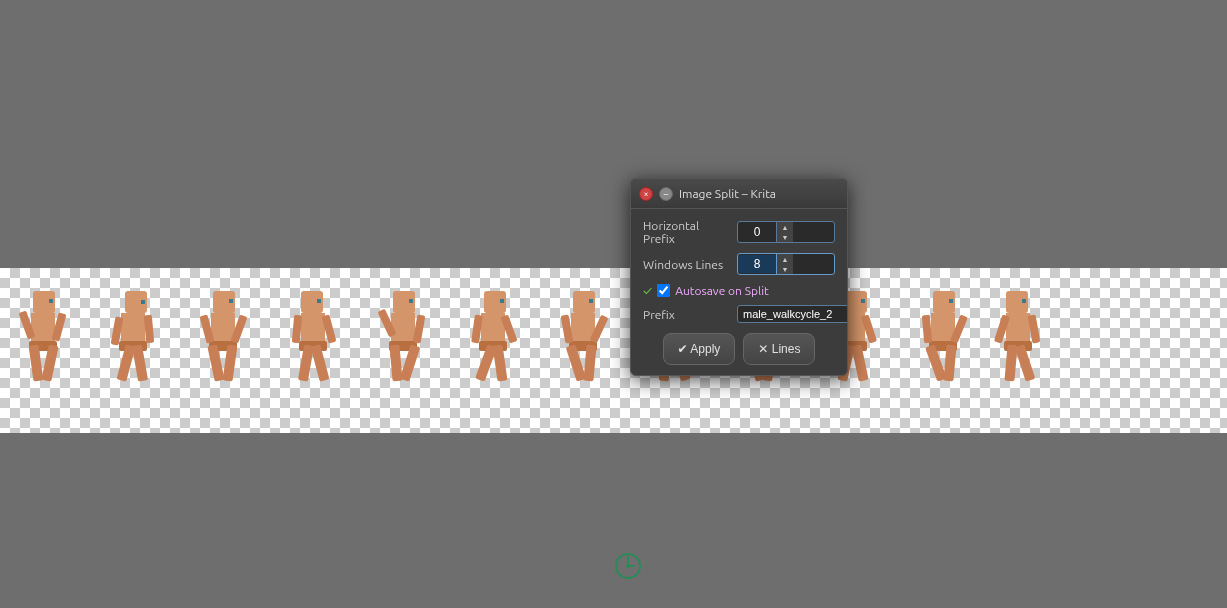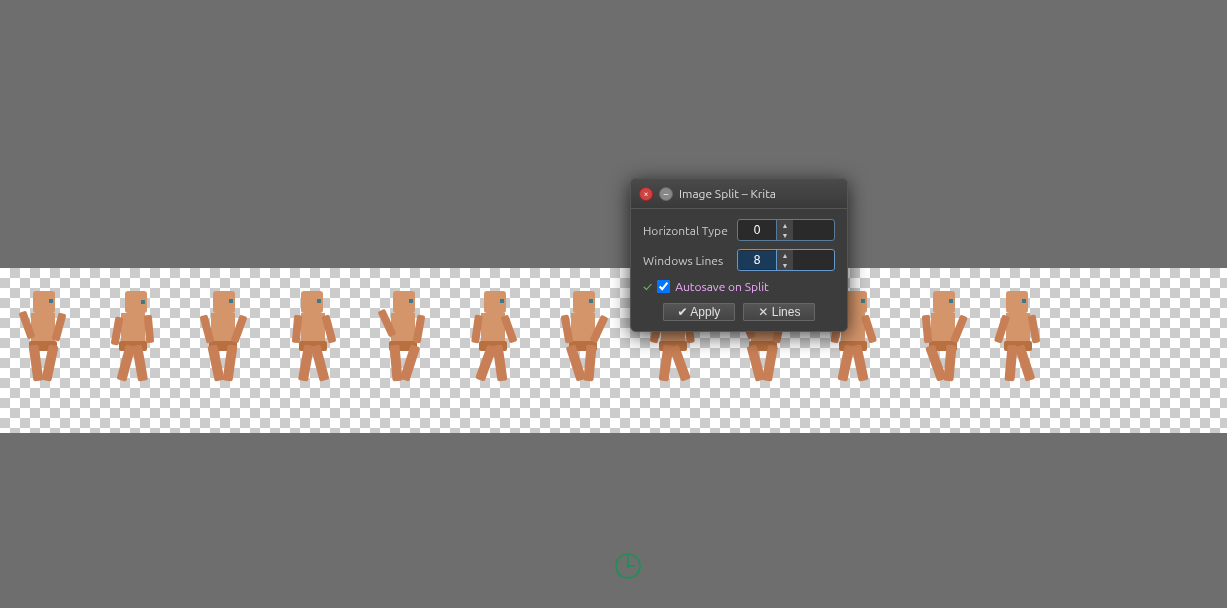--- a/index.html
+++ b/index.html
@@ -295,22 +295,22 @@
     }
 
     .dialog-buttons {
       display: flex;
       justify-content: center;
       gap: 8px;
       margin-top: 10px;
     }
 
     .btn {
-      padding: 1px 14px;
-      border-radius: 1px;
+      padding: 8px 14px;
+      border-radius: 8px;
       font-size: 12px;
       cursor: pointer;
       border: 1px solid #666;
       display: flex;
       align-items: center;
       gap: 4px;
     }
 
     .btn-apply {
       background: linear-gradient(to bottom, #555, #444);
@@ -503,21 +503,21 @@
     </div>
     <div class="titlebar-minimize">
       <span>–</span>
     </div>
     <div class="titlebar-title">Image Split – Krita</div>
   </div>
 
   <div class="dialog-body">
 
     <div class="form-row">
-      <span class="form-label">Horizontal Type</span>
+      <span class="form-label">Horizontal Prefix</span>
       <div class="spinbox">
         <input type="text" value="0" style="">
         <div class="spinbox-arrows">
           <div class="spinbox-up">▲</div>
           <div class="spinbox-down">▼</div>
         </div>
       </div>
     </div>
 
     <div class="form-row">
@@ -530,20 +530,24 @@
         </div>
       </div>
     </div>
 
     <div class="checkbox-row">
       <span style="color:#66cc44;font-size:13px;">✓</span>
       <input type="checkbox" checked="" style="">
       <span class="checkbox-label">Autosave on Split</span>
     </div>
 
+    <div class="form-row">
+      <span class="form-label">Prefix</span>
+      <input type="text" class="prefix-field" value="male_walkcycle_2" style="">
+    </div>
 
 
     <div class="dialog-buttons">
       <button class="btn btn-apply">✔ Apply</button>
       <button class="btn btn-close">✕ Lines</button>
     </div>
 
   </div>
 </div>
 

